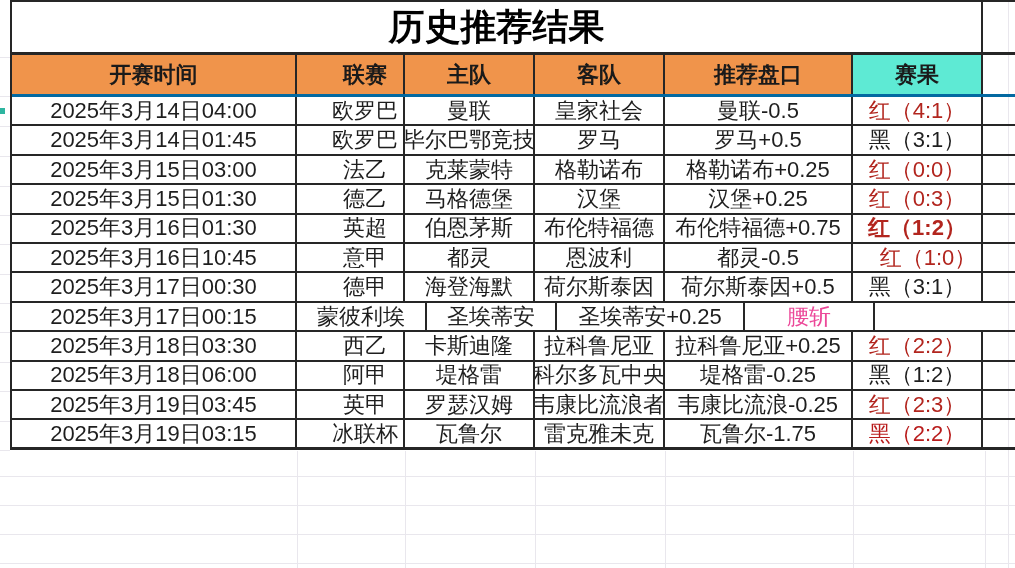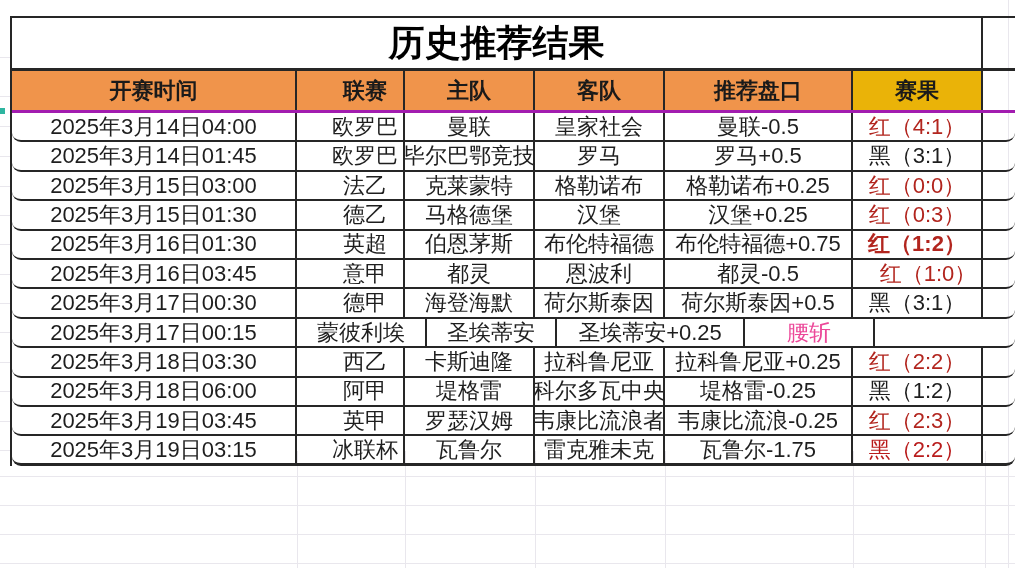--- a/index.html
+++ b/index.html
@@ -9,21 +9,21 @@
     background:#ffffff;
     overflow:hidden;
     font-family:"Liberation Sans",sans-serif;
     color:#1e1e1e;
   }
   .gridline{position:absolute;background:#e9e7ed;}
   .gridline.h{height:1px;}
   .gridline.v{width:1px;}
   .selection-mark{position:absolute;left:0;top:108px;width:5px;height:6px;background:#2eb5a0;}
   .tbl{
-    position:absolute;left:10px;top:16px;
+    position:absolute;left:10px;top:0;
     width:1005px;height:450px;
     border-left:2px solid #262626;
     box-sizing:border-box;
     display:flex;flex-direction:column;
   }
   .row{display:flex;border-bottom:2px solid #262626;box-sizing:border-box;}
   .cell{
     box-sizing:border-box;
     border-right:2px solid #262626;
     display:flex;align-items:center;justify-content:center;
@@ -32,23 +32,23 @@
   }
   .c1{width:285px;}
   .c2{width:108px;padding-left:30px;}
   .c3{width:130px;}
   .c4{width:130px;}
   .c5{width:188px;}
   .c6{width:130px;}
   .c7{width:32px;border-right:none;background:transparent;}
   .title-row{height:55px;border-top:2px solid #262626;border-bottom:3px solid #262626;}
   .title-cell{width:971px;font-size:36px;font-weight:bold;color:#000;}
-  .header-row{height:42px;border-bottom:3px solid #a21caf;}
+  .header-row{height:42px;border-bottom:3px solid #0369a1;}
   .header-row .cell{font-weight:bold;font-size:22px;color:#1a1a1a;}
-  .data-row{height:29.4167px;border-radius:9px;}
+  .data-row{height:29.4167px;}
   .data-row.last{border-bottom:3px solid #262626;}
 </style>
 </head>
 <body>
 
 <div class="sheet">
 
   <div id="gridlines">
       <div class="gridline h" style="left: 0px; top: 57px; width: 10px;"></div>
       <div class="gridline h" style="left: 0px; top: 96px; width: 10px;"></div>
@@ -85,21 +85,21 @@
       <div class="cell title-cell">历史推荐结果</div>
       <div class="cell c7"></div>
     </div>
 
     <div class="row header-row">
       <div class="cell c1 hdr" style="background: rgb(240, 148, 75);">开赛时间</div>
       <div class="cell c2 hdr" style="background: rgb(240, 148, 75);">联赛</div>
       <div class="cell c3 hdr" style="background: rgb(240, 148, 75);">主队</div>
       <div class="cell c4 hdr" style="background: rgb(240, 148, 75);">客队</div>
       <div class="cell c5 hdr" style="background: rgb(240, 148, 75);">推荐盘口</div>
-      <div class="cell c6 hdr" style="background: #eab308;">赛果</div>
+      <div class="cell c6 hdr" style="background: #5eead4;">赛果</div>
       <div class="cell c7"></div>
     </div>
 
     <div id="table-body">
         <div class="row data-row">
           <div class="cell c1">2025年3月14日04:00</div>
           <div class="cell c2">欧罗巴</div>
           <div class="cell c3">曼联</div>
           <div class="cell c4">皇家社会</div>
           <div class="cell c5">曼联-0.5</div>
@@ -136,21 +136,21 @@
         <div class="row data-row">
           <div class="cell c1">2025年3月16日01:30</div>
           <div class="cell c2">英超</div>
           <div class="cell c3">伯恩茅斯</div>
           <div class="cell c4">布伦特福德</div>
           <div class="cell c5">布伦特福德+0.75</div>
           <div class="cell c6" style="color: rgb(178, 37, 30); font-weight: bold;">红（1:2）</div>
           <div class="cell c7"></div>
         </div>
         <div class="row data-row">
-          <div class="cell c1">2025年3月16日03:45</div>
+          <div class="cell c1">2025年3月16日10:45</div>
           <div class="cell c2">意甲</div>
           <div class="cell c3">都灵</div>
           <div class="cell c4">恩波利</div>
           <div class="cell c5">都灵-0.5</div>
           <div class="cell c6" style="color: rgb(178, 37, 30); padding-left: 22px;">红（1:0）</div>
           <div class="cell c7"></div>
         </div>
         <div class="row data-row">
           <div class="cell c1">2025年3月17日00:30</div>
           <div class="cell c2">德甲</div>

